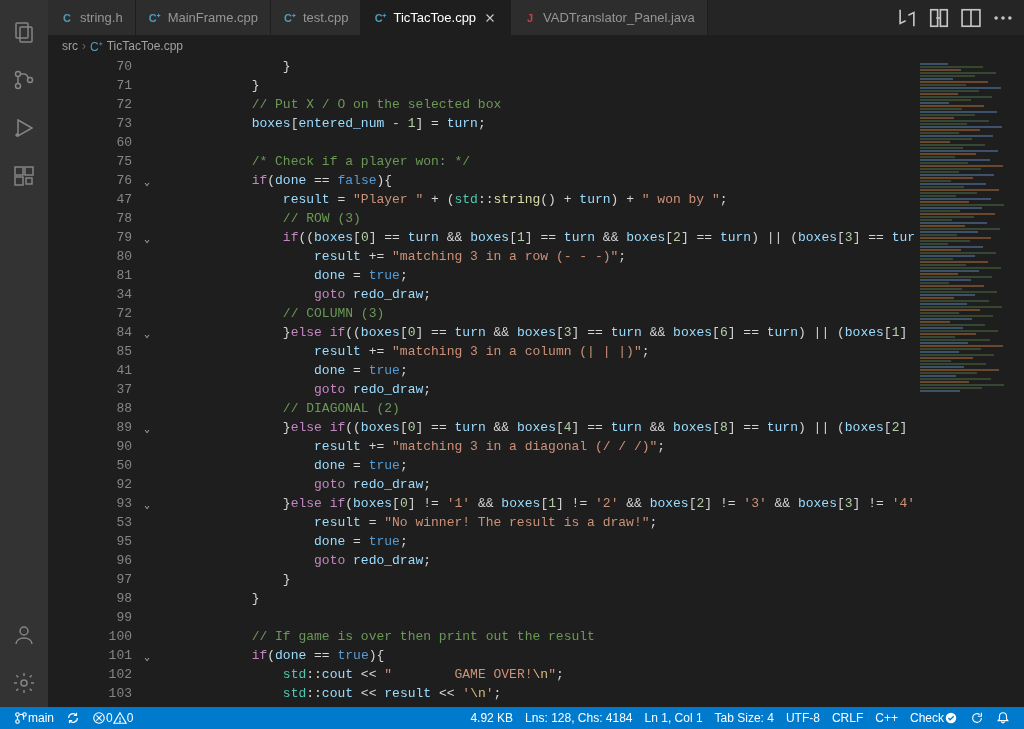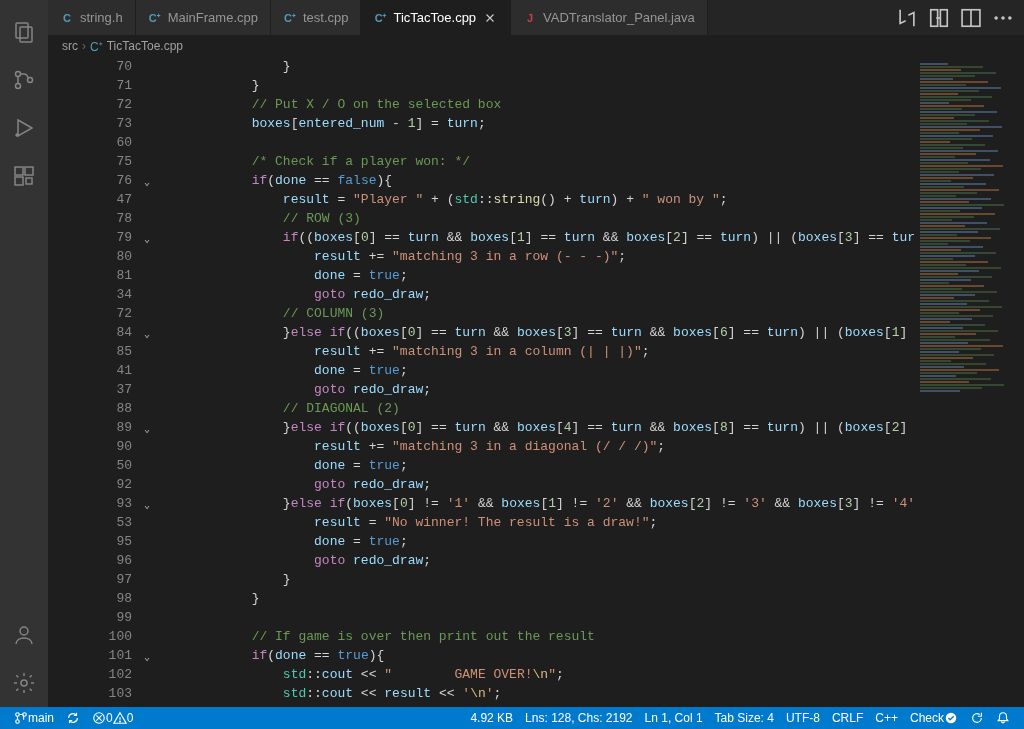--- a/index.html
+++ b/index.html
@@ -438,21 +438,21 @@
         <circle cx="8" cy="12" r="0.5" fill="currentColor"></circle>
       </svg>
     <span>0</span>
   </div>
 
   <div class="right">
     <div class="sb-item">
         <span>4.92 KB</span>
       </div>
     <div class="sb-item">
-        <span>Lns: 128, Chs: 2192</span>
+        <span>Lns: 128, Chs: 4184</span>
       </div>
     <div class="sb-item">
         <span>Ln 1, Col 1</span>
       </div>
     <div class="sb-item">
         <span>Tab Size: 4</span>
       </div>
     <div class="sb-item">
         <span>UTF-8</span>
       </div>

